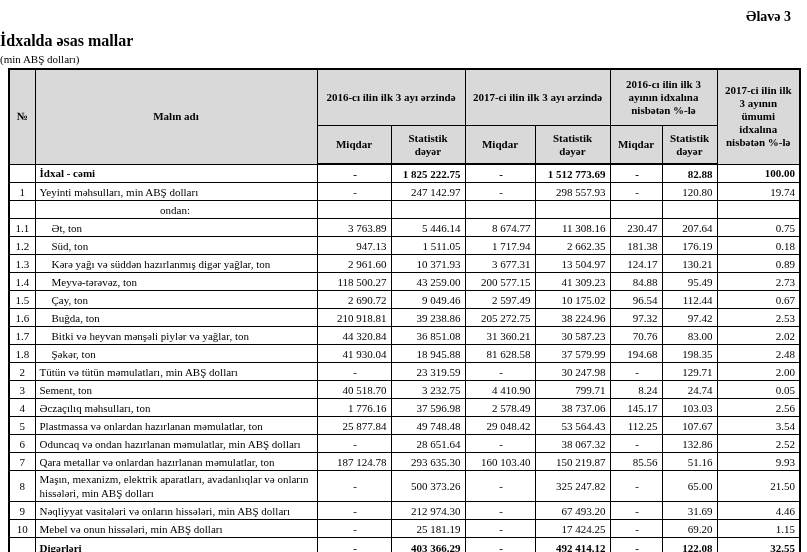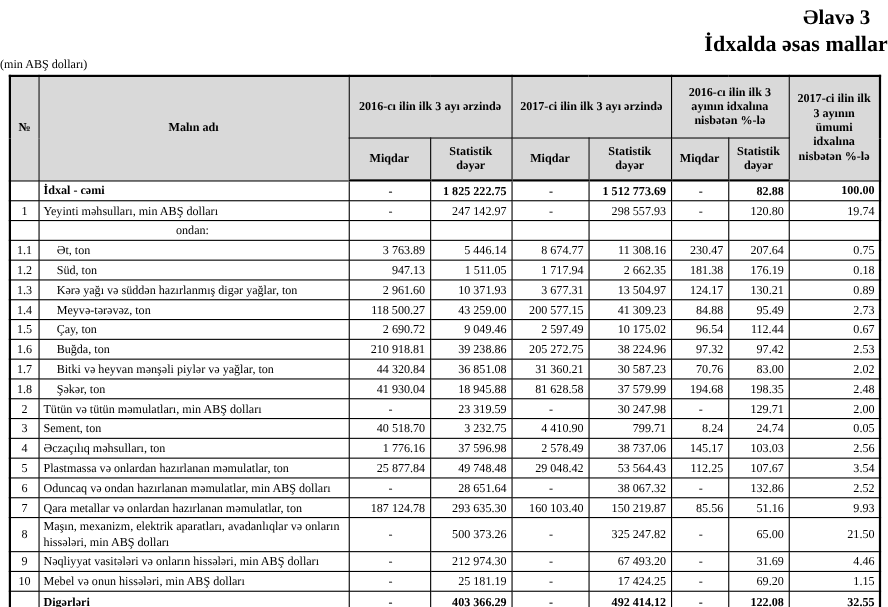--- a/index.html
+++ b/index.html
@@ -7,27 +7,27 @@
     width:807px;height:552px;overflow:hidden;
     font-family:"Liberation Serif","DejaVu Serif",serif;
     color:#000;
     position:relative;
   }
   .annex{
     padding-top:8px;
     margin-right:16px;
     text-align:right;
     font-weight:bold;
-    font-size:19px;
+    font-size:14px;
     line-height:18px;
   }
   .title{
-    text-align:right;
+    text-align:left;
     font-weight:bold;
-    font-size:20px;
+    font-size:16px;
     margin-top:5px;
     line-height:19px;
   }
   .unit{
     text-align:left;
     margin-right:11px;
     font-size:11px;
     margin-top:3px;
     line-height:13px;
   }

